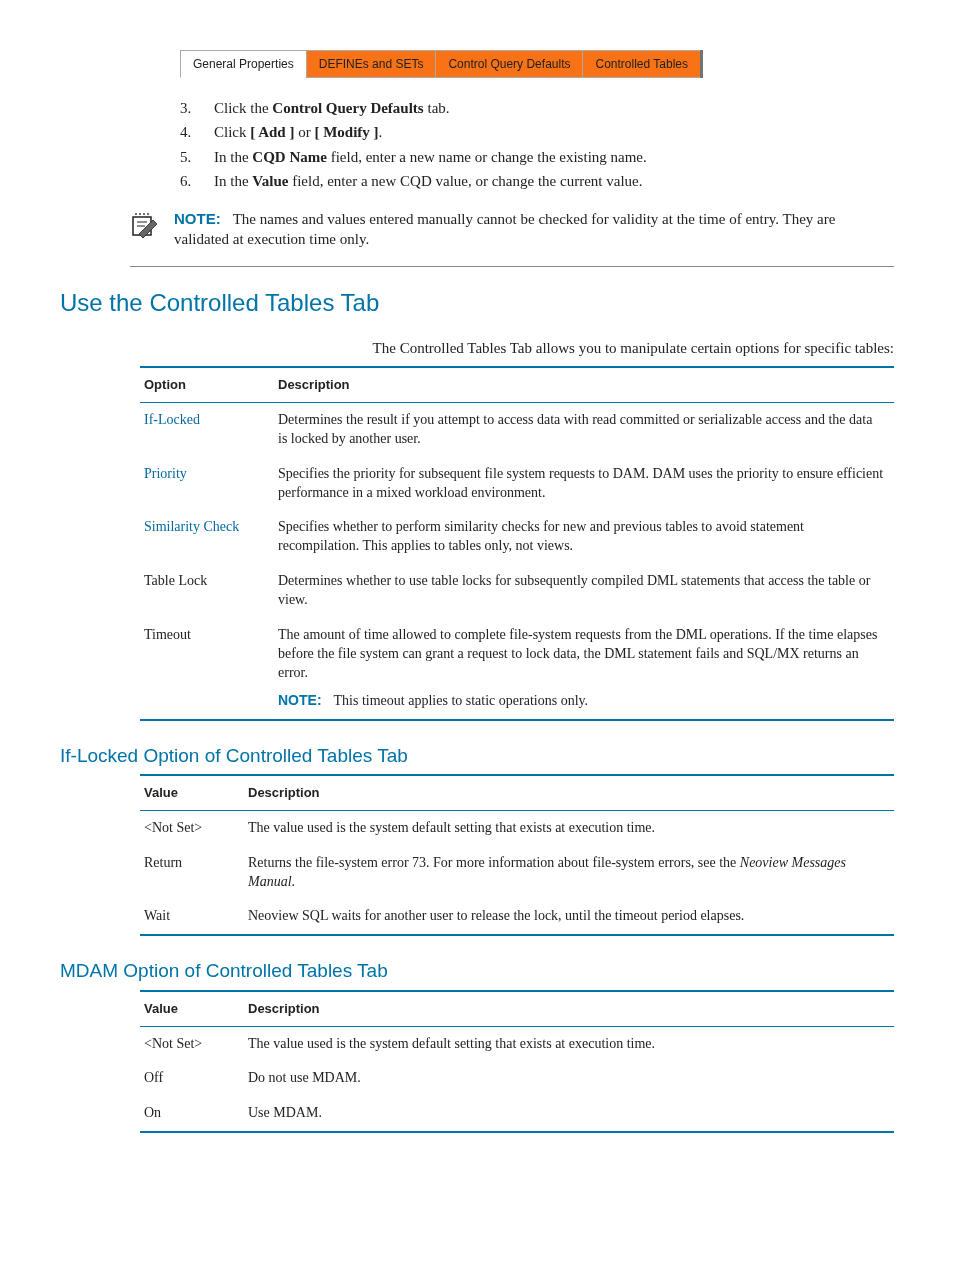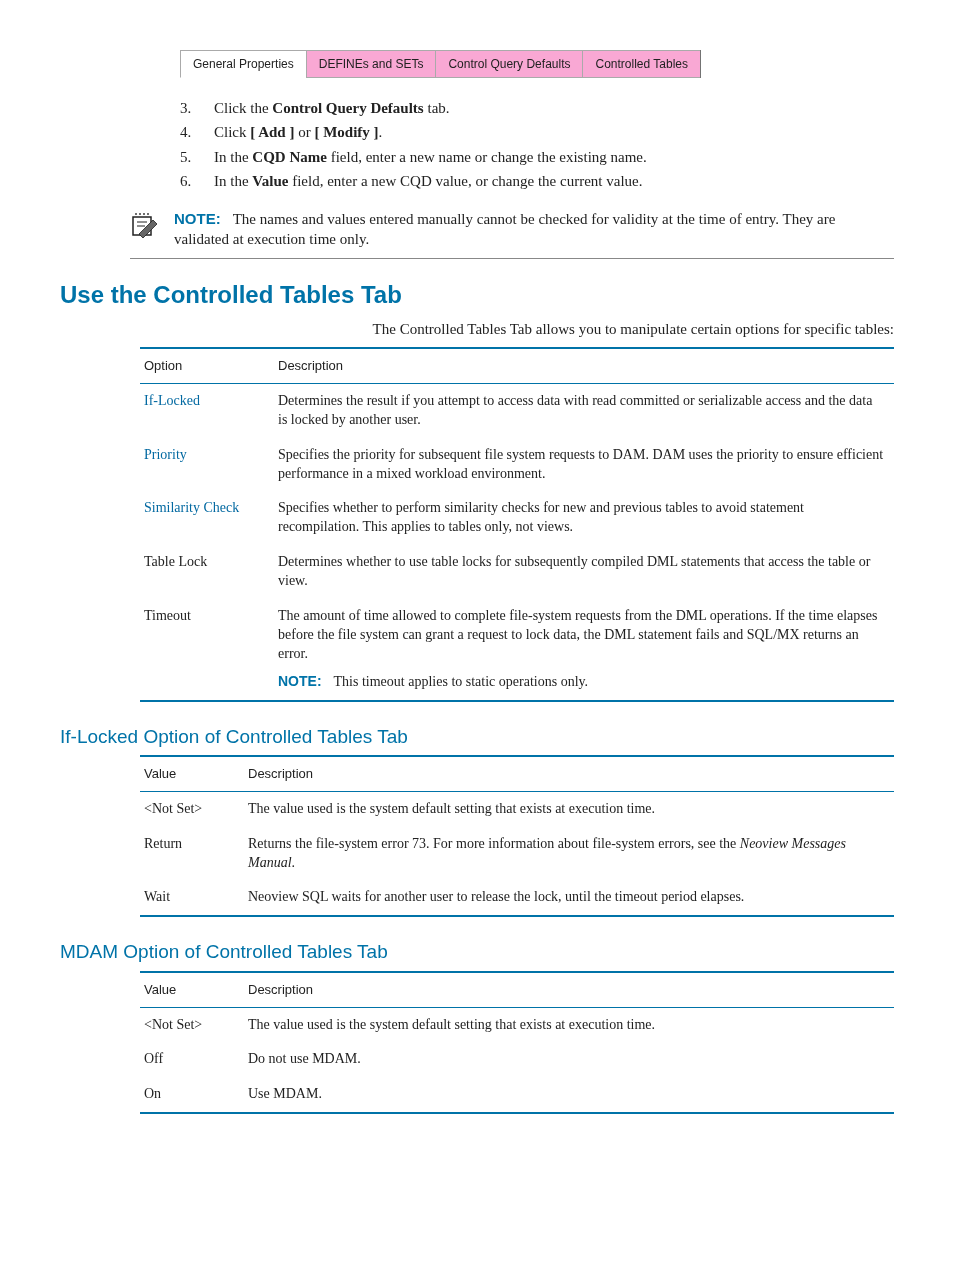--- a/index.html
+++ b/index.html
@@ -10,30 +10,30 @@
     margin: 0;
     padding: 30px 60px 40px 60px;
     box-sizing: border-box;
     line-height: 1.35;
   }
   .tabs-fig {
     margin: 20px 0 20px 120px;
   }
   .tabbar {
     display: inline-flex;
-    border-right: 1px solid #737373;
+    border-right: 3px solid #737373;
     text-align: right;
   }
   .tabbar .tab {
     font-family: Arial, Helvetica, sans-serif;
     font-size: 12px;
     padding: 5px 12px;
     border: 1px solid #aaa;
     border-right: none;
-    background: #f9a8d4;
+    background: #f97316;
     position: relative;
   }
   .tabbar .tab.active {
     background: #fff;
     border-bottom-color: #fff;
   }
   .steps {
     margin: 0 0 0 120px;
     padding-left: 0;
   }
@@ -45,38 +45,38 @@
   .steps li .n {
     width: 34px;
   }
   .bold { font-weight: bold; }
   .note-block {
     display: flex;
     align-items: flex-start;
     gap: 16px;
     margin: 18px 0 10px 70px;
     border-bottom: 1px solid #888;
-    padding-bottom: 8px;
+    padding-bottom: 16px;
   }
   .note-icon {
     flex: 0 0 auto;
     margin-top: 2px;
   }
   .note-label {
     font-family: Arial, Helvetica, sans-serif;
     font-weight: bold;
     color: #0073a8;
     margin-right: 12px;
   }
   h2.sect {
     font-family: Arial, Helvetica, sans-serif;
-    font-weight: 700;
+    font-weight: 400;
     font-size: 24px;
     color: #0073a8;
-    margin: 20px 0 8px 0;
+    margin: 20px 0 19px 0;
   }
   h3.subsect {
     font-family: Arial, Helvetica, sans-serif;
     font-weight: 400;
     font-size: 19px;
     color: #0073a8;
     margin: 22px 0 6px 0;
   }
   .sect-intro {
     margin: 4px 0 8px 80px;
@@ -90,21 +90,21 @@
     font-family: "Times New Roman", Times, serif;
     font-size: 14px;
   }
   table.info thead {
     border-top: 2px solid #0073a8;
     border-bottom: 1px solid #0073a8;
   }
   table.info thead th {
     font-family: Arial, Helvetica, sans-serif;
     font-size: 13px;
-    font-weight: normal;
+    font-weight: bold;
     text-align: left;
     padding: 8px 10px 8px 4px;
     color: #222;
   }
   table.info tbody td {
     vertical-align: top;
     padding: 8px 10px 8px 4px;
   }
   table.info tbody {
     border-bottom: 2px solid #0073a8;

